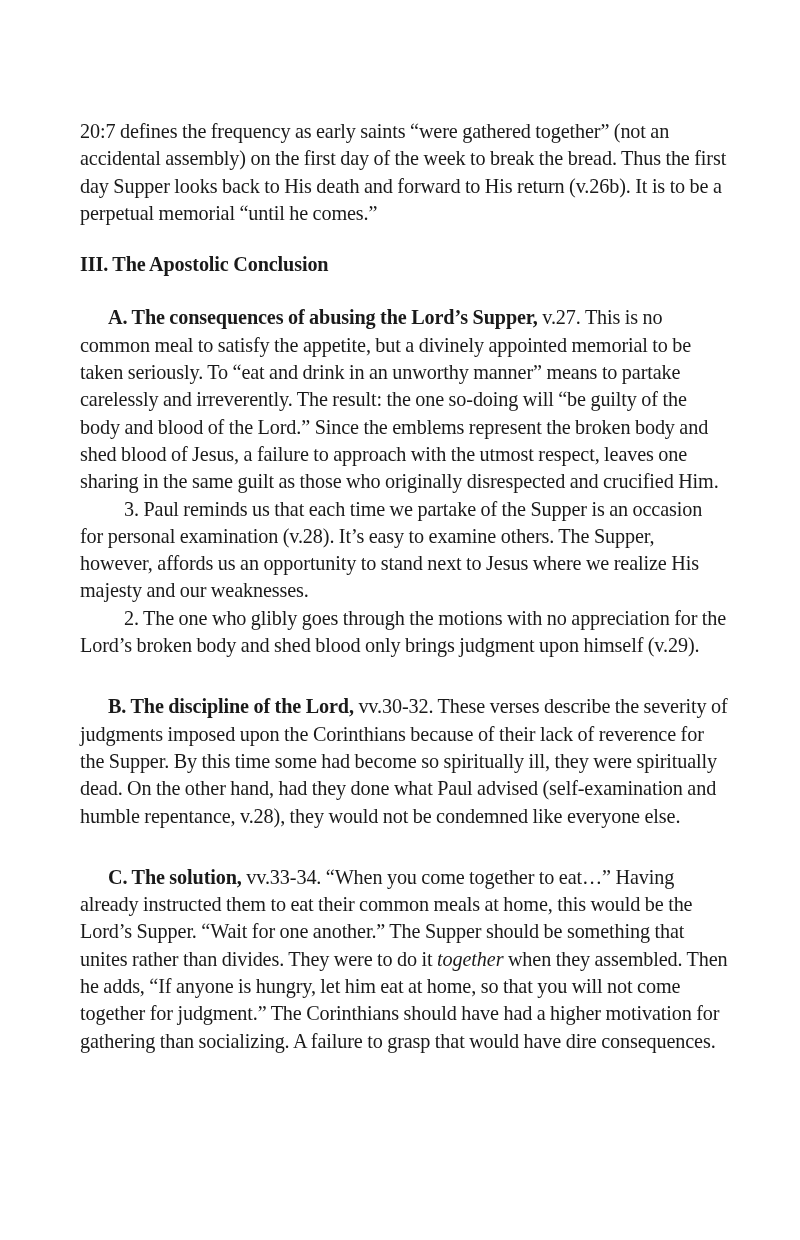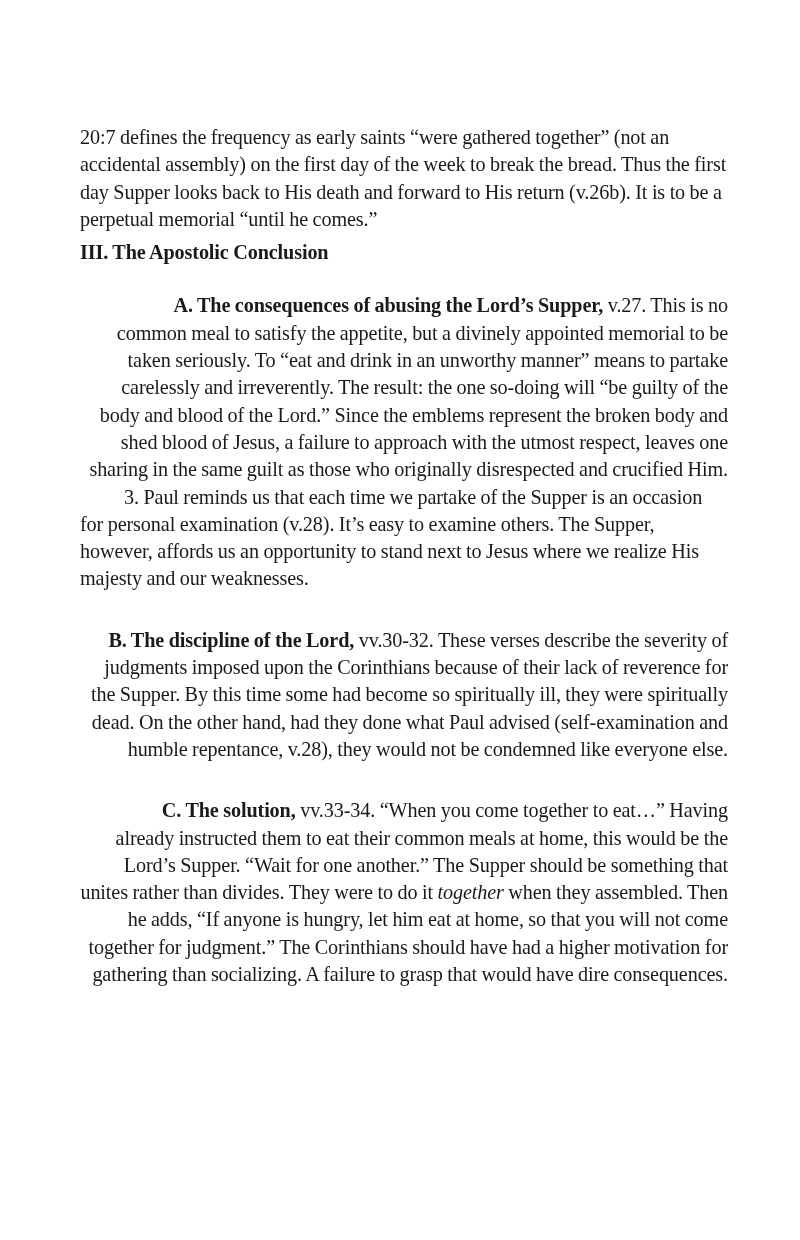--- a/index.html
+++ b/index.html
@@ -17,43 +17,42 @@
   .page {
     position: relative;
     width: 800px;
     height: 1240px;
     background: #ffffff;
     box-sizing: border-box;
   }
   .content {
     position: absolute;
     left: 80px;
-    top: 124px;
+    top: 118px;
     width: 648px;
   }
   p {
     margin: 0;
     font-size: 20.2px;
     line-height: 27.3px;
     text-align: left;
     letter-spacing: -0.12px;
     word-spacing: -0.4px;
     text-rendering: optimizeLegibility;
   }
   .para-plain {
     text-indent: 0;
   }
   .heading-roman {
     font-weight: bold;
-    margin-top: 6px;
+    margin-top: 24px;
   }
   .para-alpha {
     text-indent: 28px;
     margin-top: 26px;
-    text-align: right;
   }
   .para-num {
     text-indent: 44px;
   }
   .para-gap {
     margin-top: 34px;
   }
   .lead {
     font-weight: bold;
   }
@@ -68,19 +67,20 @@
   <div class="content">
 
     <p class="para-plain">20:7 defines the frequency as early saints “were gathered together” (not an accidental assembly) on the first day of the week to break the bread. Thus the first day Supper looks back to His death and forward to His return (v.26b). It is to be a perpetual memorial “until he comes.”</p>
 
     <p class="heading-roman">III. The Apostolic Conclusion</p>
 
     <p class="para-alpha"><span class="lead">A. The consequences of abusing the Lord’s Supper,</span><span> v.27. This is no common meal to satisfy the appetite, but a divinely appointed memorial to be taken seriously. To “eat and drink in an unworthy manner” means to partake carelessly and irreverently. The result: the one so-doing will “be guilty of the body and blood of the Lord.” Since the emblems represent the broken body and shed blood of Jesus, a failure to approach with the utmost respect, leaves one sharing in the same guilt as those who originally disrespected and crucified Him.</span></p>
 
     <p class="para-num">3. Paul reminds us that each time we partake of the Supper is an occasion for personal examination (v.28). It’s easy to examine others. The Supper, however, affords us an opportunity to stand next to Jesus where we realize His majesty and our weaknesses.</p>
 
+    <p class="para-num">2. The one who glibly goes through the motions with no appreciation for the Lord’s broken body and shed blood only brings judgment upon himself (v.29).</p>
 
     <p class="para-alpha para-gap"><span class="lead">B. The discipline of the Lord,</span><span> vv.30-32. These verses describe the severity of judgments imposed upon the Corinthians because of their lack of reverence for the Supper. By this time some had become so spiritually ill, they were spiritually dead. On the other hand, had they done what Paul advised (self-examination and humble repentance, v.28), they would not be condemned like everyone else.</span></p>
 
     <p class="para-alpha para-gap"><span class="lead">C. The solution,</span><span> vv.33-34. “When you come together to eat…” Having already instructed them to eat their common meals at home, this would be the Lord’s Supper. “Wait for one another.” The Supper should be something that unites rather than divides. They were to do it </span><span class="it">together</span><span> when they assembled. Then he adds, “If anyone is hungry, let him eat at home, so that you will not come together for judgment.” The Corinthians should have had a higher motivation for gathering than socializing. A failure to grasp that would have dire consequences.</span></p>
 
   </div>
 </div>
 
 </body></html>

